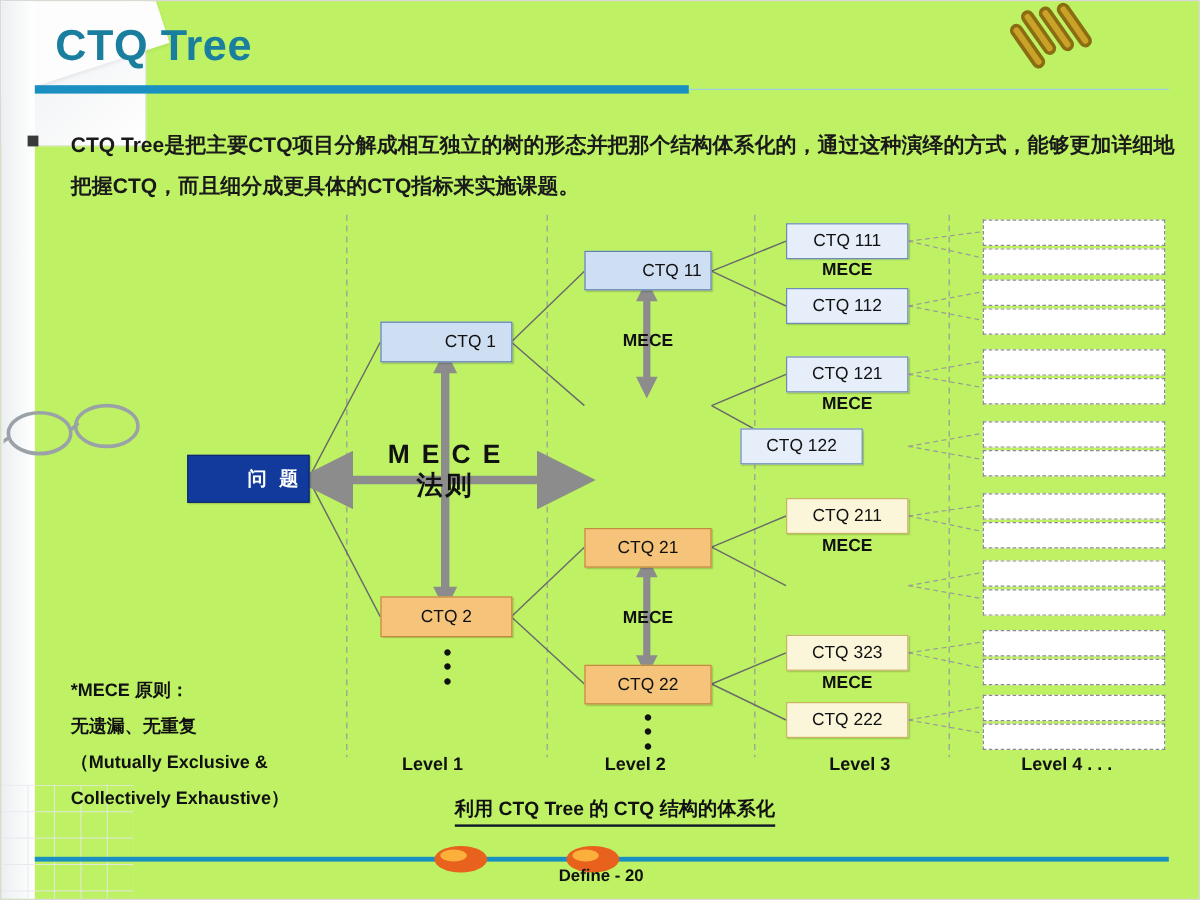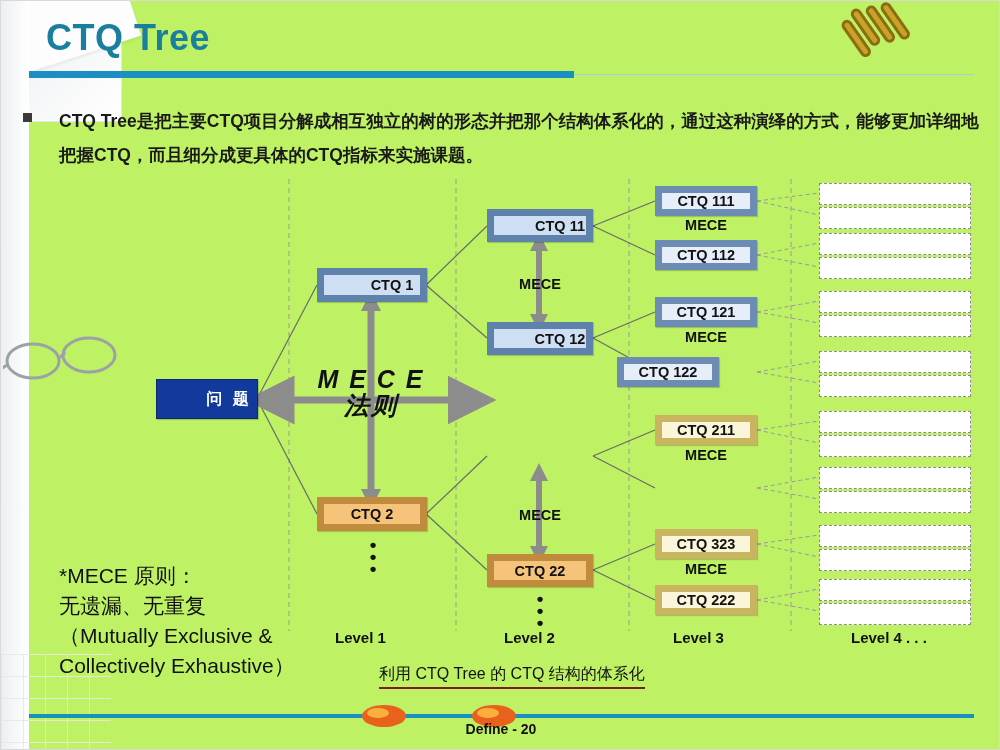--- a/index.html
+++ b/index.html
@@ -67,58 +67,58 @@
     position:absolute;left:58px;top:103px;width:925px;
     font-size:17.5px;font-weight:bold;color:#1a1a1a;line-height:34px;
   }
 
   
   .diag{position:absolute;left:0;top:170px;width:1000px;height:520px;}
   svg.lines{position:absolute;left:0;top:0;width:1000px;height:520px;}
 
   .node{
     position:absolute;box-sizing:border-box;
-    border:7px solid #6d28d9;
-    font-size:14.5px;font-weight:bold;color:#111;
+    border:1px solid #6d28d9;
+    font-size:14.5px;font-weight:normal;color:#111;
     display:flex;align-items:center;justify-content:center;
     background:#cfdff3;
     box-shadow:1px 1px 1px rgba(0,0,0,.18);
   }
   .node.blue{background:#cfdff3;border-color:#5f82ad;padding-left:40px;}
   .node.blue-lite{background:#e6eefa;border-color:#6c8cb4;}
   .node.orange{background:#f6c37a;border-color:#c08b3c;}
   .node.cream{background:#fbf6d9;border-color:#c9b55f;}
   .node.problem{
     background:#123a9c;color:#ffffff;border:1px solid #0d2a70;
     font-size:16px;letter-spacing:3px;font-weight:bold;
   }
 
   .mece-label{
     position:absolute;font-size:14.5px;font-weight:bold;color:#111;
     text-align:center;
   }
   .mece-big{
-    position:absolute;text-align:center;font-size:25px;font-weight:bold;color:#111;
-    letter-spacing:2px;line-height:26px;font-style:italic;
+    position:absolute;text-align:center;font-size:22px;font-weight:bold;color:#111;
+    letter-spacing:2px;line-height:26px;
   }
   .level-label{
     position:absolute;font-size:15px;font-weight:bold;color:#111;
   }
   .dots{
     position:absolute;font-size:19px;font-weight:bold;color:#111;line-height:12px;text-align:center;
   }
   .dashbox{
     position:absolute;border:1px dashed #8b8b8b;background:#ffffff;box-sizing:border-box;
   }
   .note{
-    position:absolute;font-size:21px;color:#111;line-height:30px;
+    position:absolute;font-size:15px;color:#111;line-height:30px;font-weight:bold;
   }
   .caption{
-    position:absolute;font-size:16px;font-weight:normal;color:#111;
-    border-bottom:2px solid #7f1d1d;padding-bottom:2px;
+    position:absolute;font-size:16px;font-weight:bold;color:#111;
+    border-bottom:2px solid #0f172a;padding-bottom:2px;
   }
 
   
   .footer-rule{
     position:absolute;left:28px;top:713px;width:945px;height:4px;background:#1a8fc1;
   }
   .footer-text{
     position:absolute;left:0;top:720px;width:1000px;text-align:center;
     font-size:14px;font-weight:bold;color:#111;
   }
@@ -226,21 +226,21 @@
       <polygon points="538,292 547,310 529,310" fill="#8c8c8c"></polygon>
       <polygon points="538,393 547,375 529,375" fill="#8c8c8c"></polygon>
     </svg>
 
     <div class="node problem" style="left:155px;top:208px;width:102px;height:40px;padding-left:44px;">问 题</div>
 
     <div class="node blue" style="left:316px;top:97px;width:110px;height:34px;">CTQ 1</div>
     <div class="node orange" style="left:316px;top:326px;width:110px;height:34px;">CTQ 2</div>
 
     <div class="node blue" style="left:486px;top:38px;width:106px;height:33px;">CTQ 11</div>
-    <div class="node blue" style="left:486px;top:151px;width:106px;height:33px;">CTQ 12</div>
+    <div class="node orange" style="left:486px;top:269px;width:106px;height:33px;">CTQ 21</div>
     <div class="node orange" style="left:486px;top:383px;width:106px;height:33px;">CTQ 22</div>
 
     <div class="node blue-lite" style="left:654px;top:15px;width:102px;height:30px;">CTQ 111</div>
     <div class="node blue-lite" style="left:654px;top:69px;width:102px;height:30px;">CTQ 112</div>
     <div class="node blue-lite" style="left:654px;top:126px;width:102px;height:30px;">CTQ 121</div>
     <div class="node blue-lite" style="left:616px;top:186px;width:102px;height:30px;">CTQ 122</div>
     <div class="node cream" style="left:654px;top:244px;width:102px;height:30px;">CTQ 211</div>
     <div class="node cream" style="left:654px;top:358px;width:102px;height:30px;">CTQ 323</div>
     <div class="node cream" style="left:654px;top:414px;width:102px;height:30px;">CTQ 222</div>
 
@@ -278,21 +278,21 @@
       <span>•</span>
     </div>
     <div class="dots" style="left:519px;top:422px;width:40px;">
       <span>•</span><br>
       <span>•</span><br>
       <span>•</span>
     </div>
 
     <div class="level-label" style="left:334px;top:458px;">Level 1</div>
     <div class="level-label" style="left:503px;top:458px;">Level 2</div>
-    <div class="level-label" style="left:672px;top:458px;">Level 3</div>
+    <div class="level-label" style="left:690px;top:458px;">Level 3</div>
     <div class="level-label" style="left:850px;top:458px;">Level 4 . . .</div>
   </div>
 
   <div class="note" style="left:58px;top:560px;width:240px;">
     <div>*MECE 原则：</div>
     <div>无遗漏、无重复</div>
     <div>（Mutually Exclusive &amp;</div>
     <div>Collectively Exhaustive）</div>
   </div>
 

